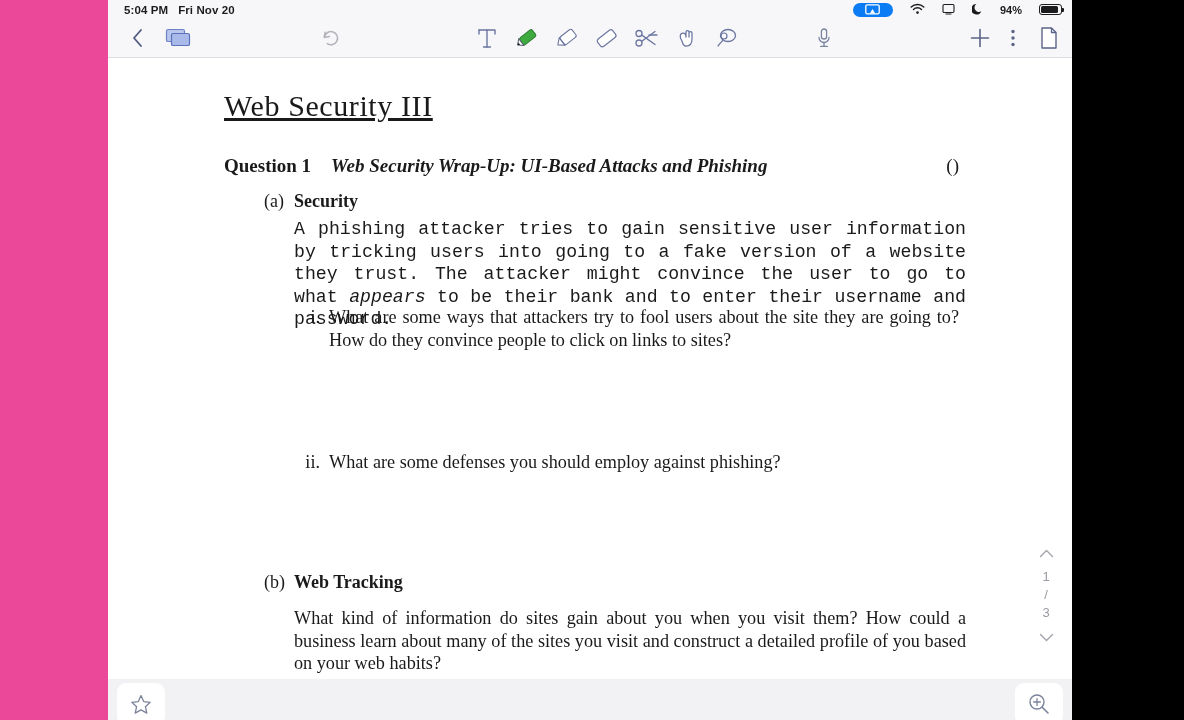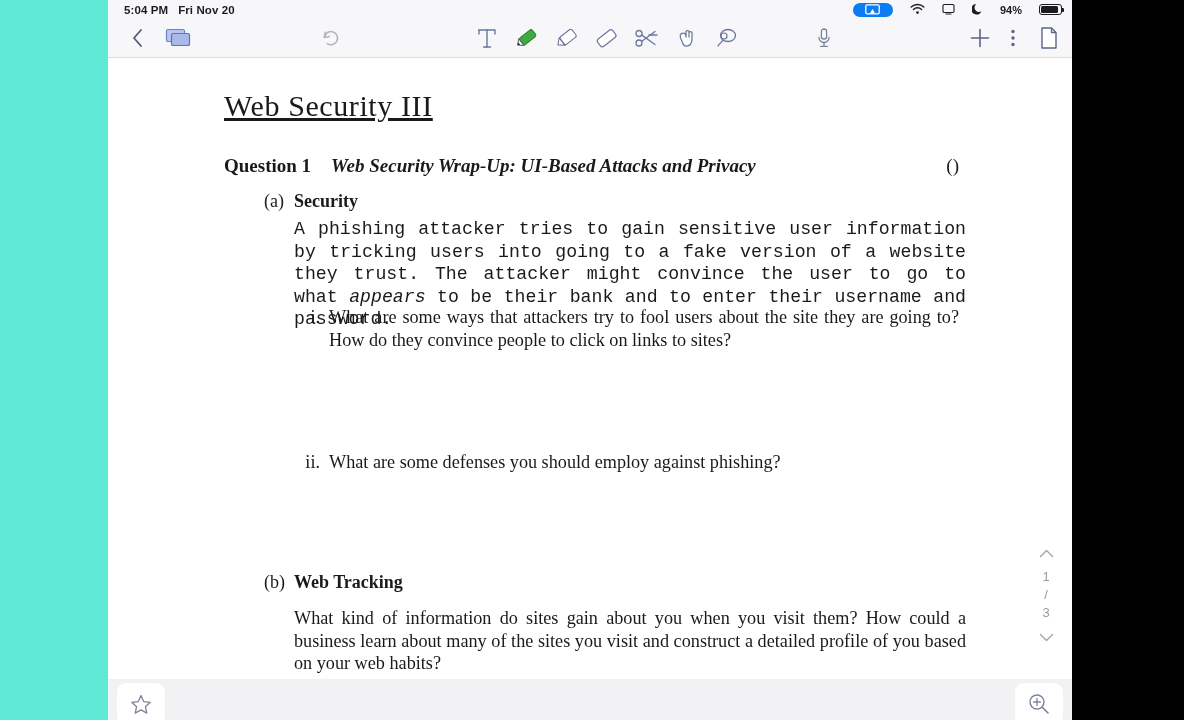--- a/index.html
+++ b/index.html
@@ -11,21 +11,21 @@
     width: 1184px;
     height: 720px;
     overflow: hidden;
     font-family: "Liberation Sans", sans-serif;
   }
   #screen {
     position: absolute;
     left: 0; top: 0;
     width: 972px;
     height: 720px;
-    background: #5eead4;
+    background: #ec4899;
   }
   
   #device {
     position: absolute;
     left: 108px;
     top: 0;
     width: 964px;
     height: 720px;
     background: #ffffff;
     overflow: hidden;
@@ -428,21 +428,21 @@
       </div>
     </div>
 
     <div id="paper">
       <div class="doc">
 
         <div class="doc-title">Web Security III</div>
 
         <div class="q-line">
           <span class="q-label">Question 1</span>
-          <span class="q-title">Web Security Wrap-Up: UI-Based Attacks and Privacy</span>
+          <span class="q-title">Web Security Wrap-Up: UI-Based Attacks and Phishing</span>
           <span class="q-points">()</span>
         </div>
 
         <div class="part" style="left:156px; top:132px;">
           <span class="part-letter">(a)</span>
           <span class="part-name">Security</span>
         </div>
 
         <div class="body-par" style="top:159px;font-family:Liberation Mono, monospace;">
           <span>A phishing attacker tries to gain sensitive user information by tricking users into going to a fake version of a website they trust. The attacker might convince the user to go to what </span><span class="ital">appears</span><span> to be their bank and to enter their username and password.</span>

